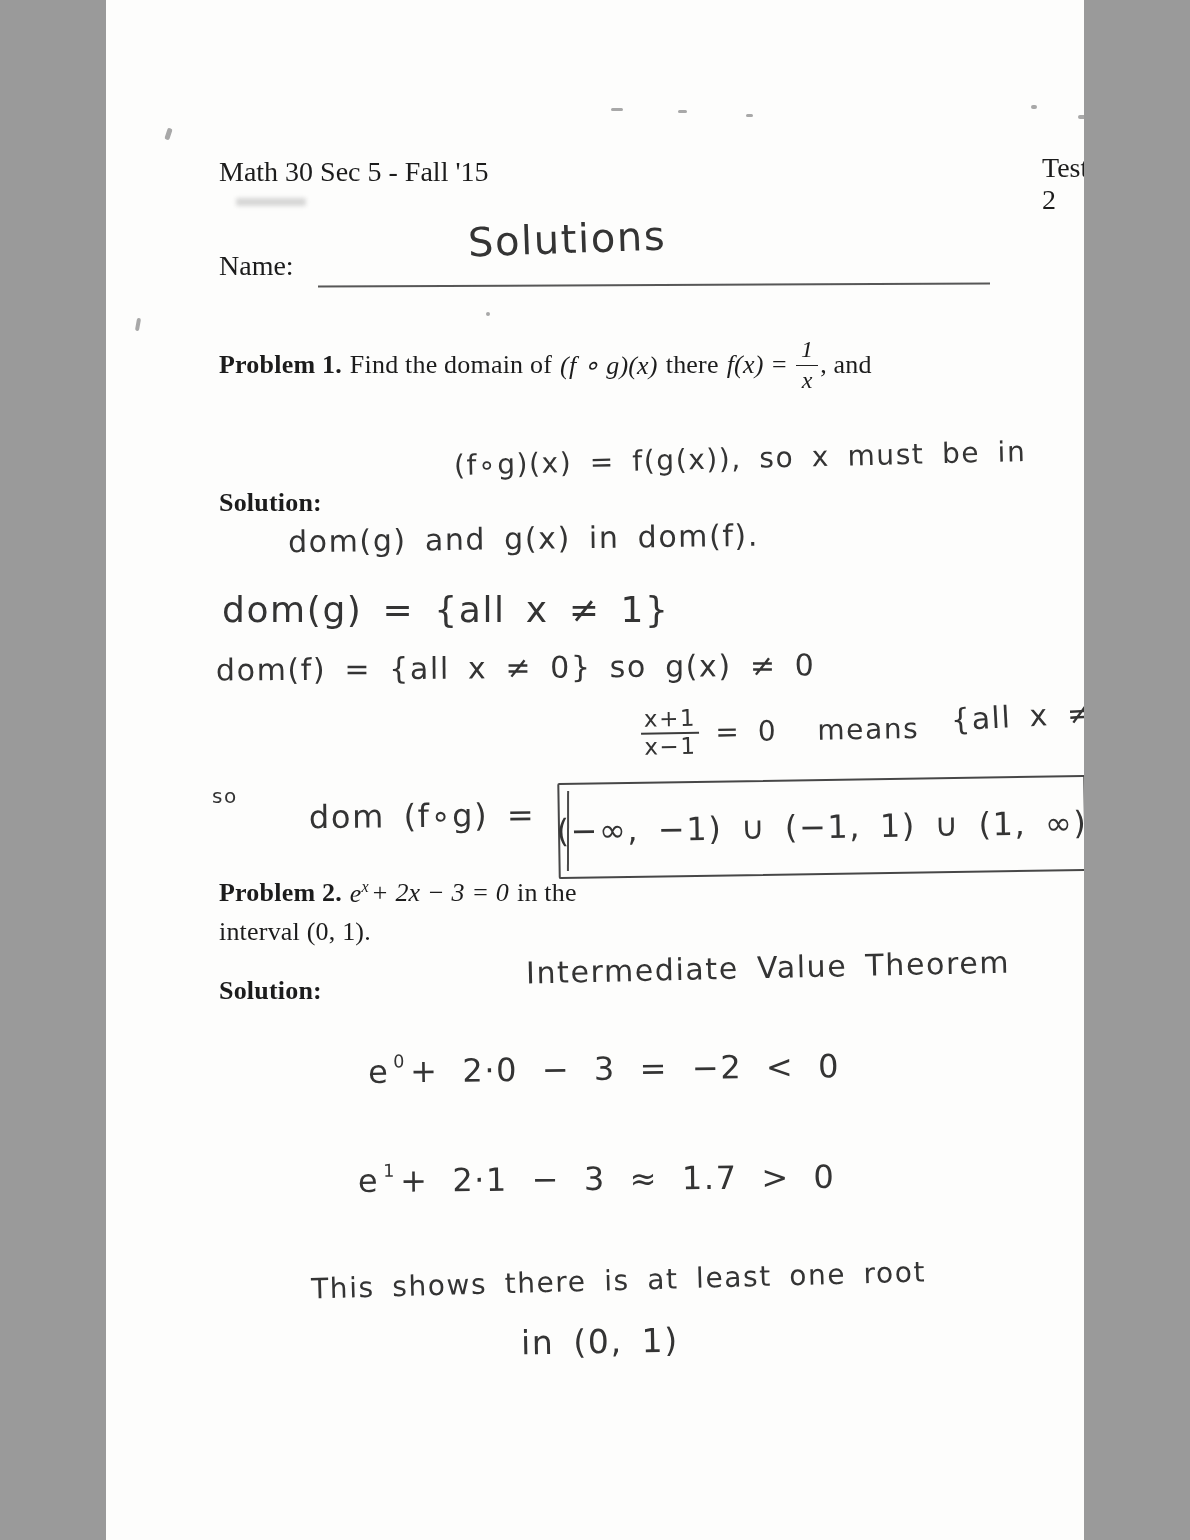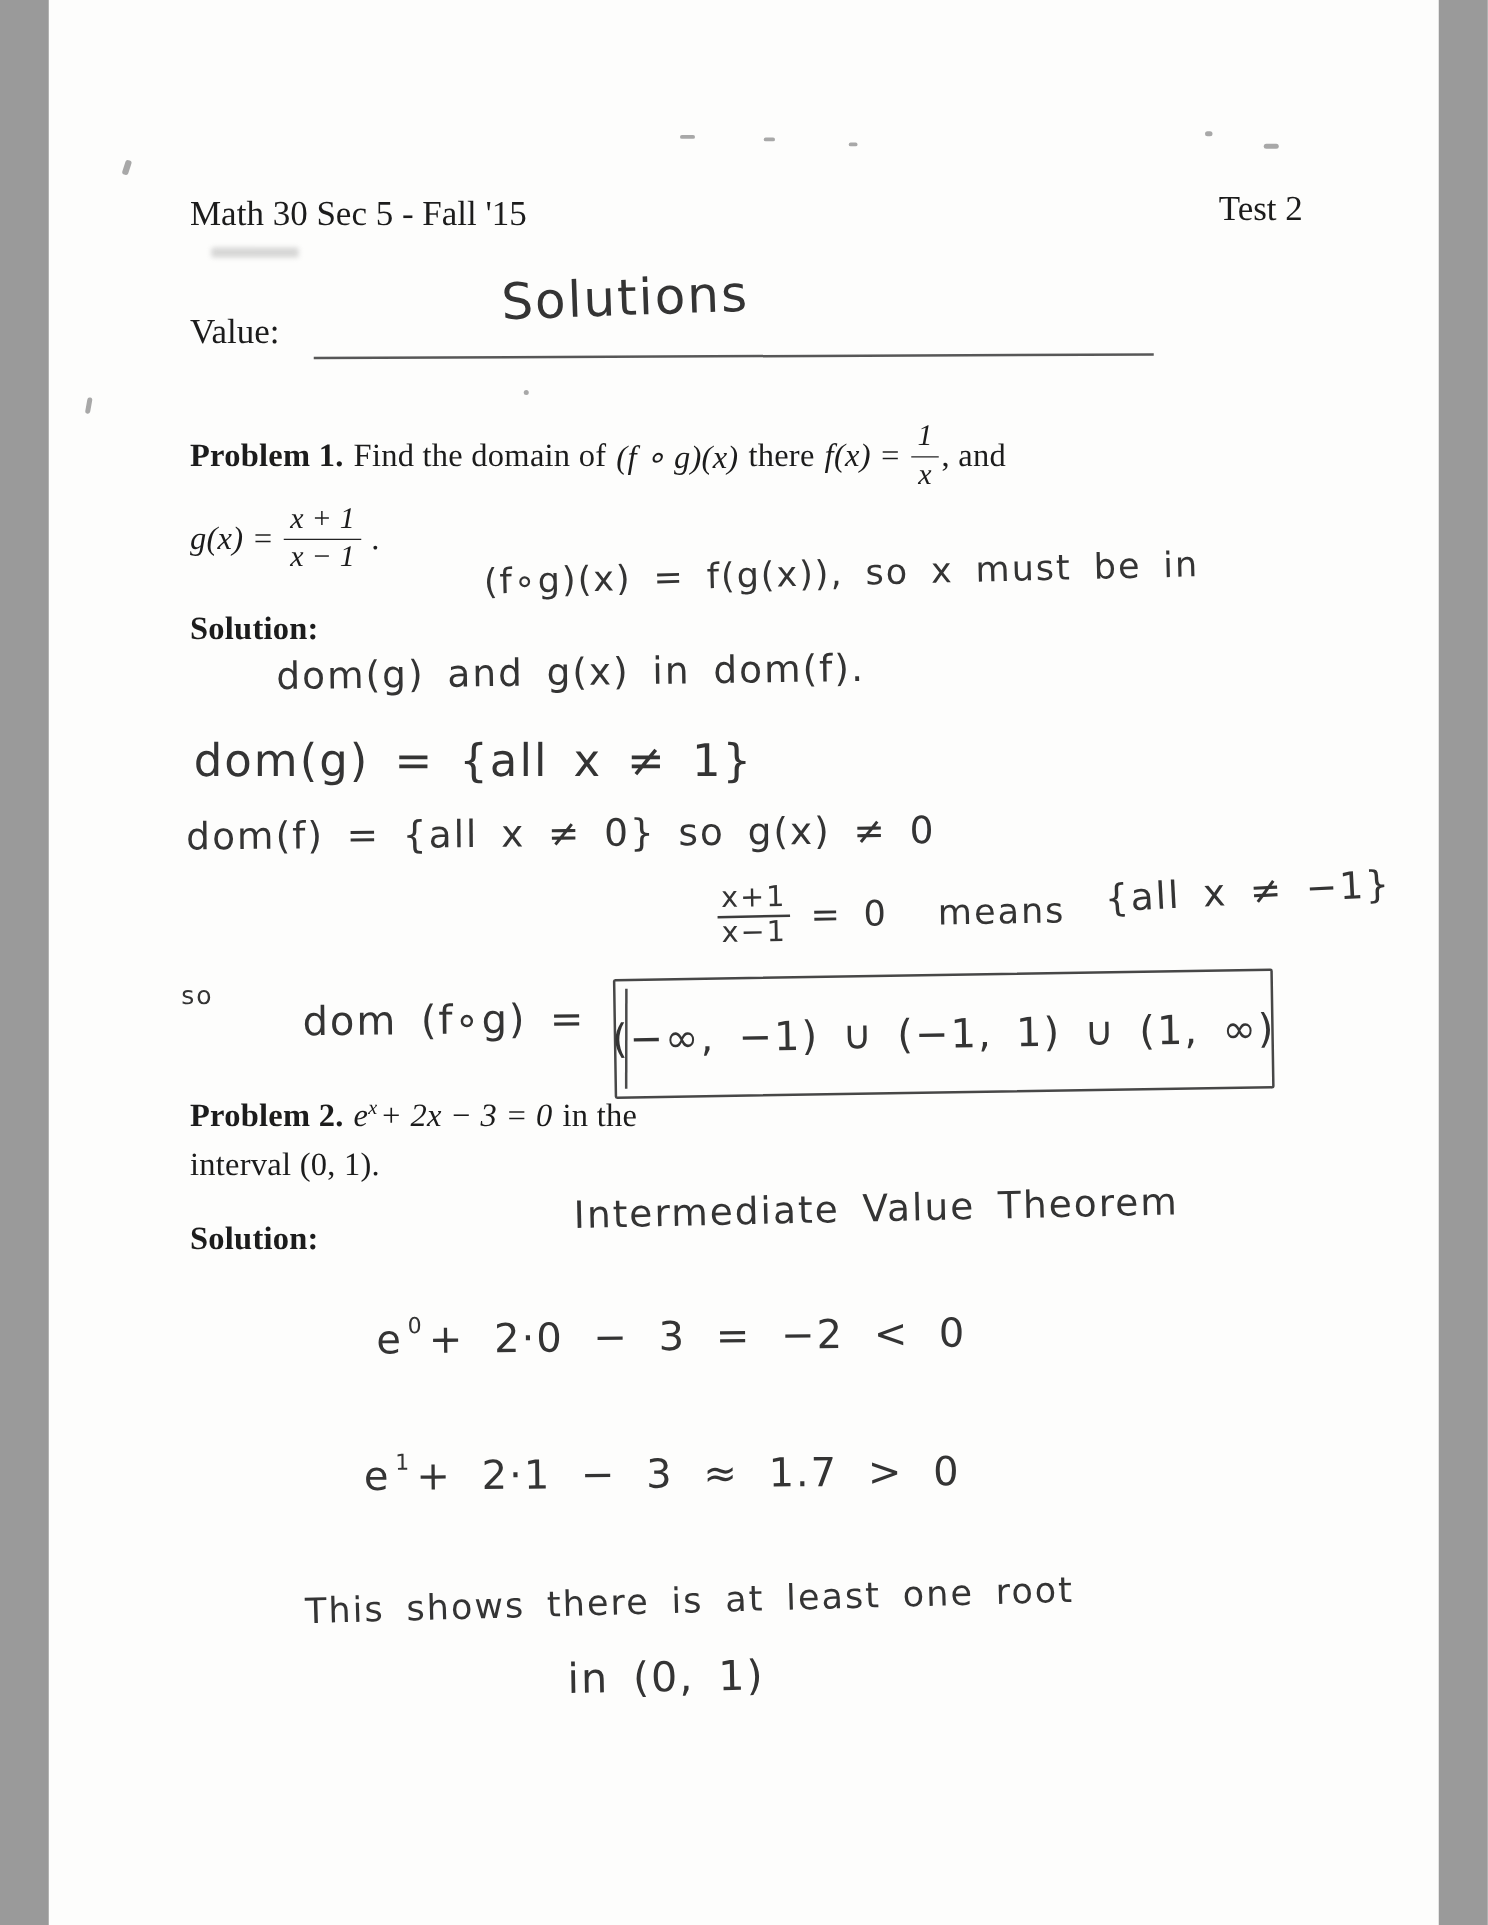--- a/index.html
+++ b/index.html
@@ -1,17 +1,17 @@
 <!DOCTYPE html>
 <html><head>
 <meta charset="utf-8">
 <style>
   html, body { margin:0; padding:0; background:#9a9a9a; }
   .page {
-    position:relative; width:1112px; height:1540px;
+    position:relative; width:978px; height:1540px;
     background:#fdfdfc; overflow:hidden;
     font-family:"Liberation Serif", serif; color:#1c1c1c;
     margin:0 auto;
   }
   .abs { position:absolute; }
 
   
   .printed { font-size:26px; letter-spacing:0.2px; }
   .h1 { font-size:28px; }
   .bold { font-weight:700; }
@@ -60,45 +60,37 @@
   <div class="abs speck" style="left:925px;top:105px;width:6px;height:4px;"></div>
   <div class="abs speck" style="left:972px;top:115px;width:12px;height:4px;"></div>
   <div class="abs speck" style="left:60px;top:128px;width:5px;height:12px;transform:rotate(18deg);"></div>
   <div class="abs speck" style="left:30px;top:318px;width:4px;height:13px;transform:rotate(10deg);"></div>
   <div class="abs speck" style="left:130px;top:198px;width:70px;height:8px;opacity:.45;filter:blur(2px);"></div>
   <div class="abs speck" style="left:380px;top:312px;width:4px;height:4px;"></div>
 
   <div class="abs h1" style="left:113px;top:156px;">Math 30 Sec 5 - Fall '15</div>
   <div class="abs h1" style="left:936px;top:152px;">Test 2</div>
 
-  <div class="abs h1" style="left:113px;top:250px;">Value:</div>
+  <div class="abs h1" style="left:113px;top:250px;">Name:</div>
   <div class="abs hw" style="left:362px;top:216px;font-size:40px;transform:rotate(-2deg);">Solutions</div>
   <div class="abs name-underline" style="left:212px;top:284px;"></div>
 
   <div class="abs line printed" style="left:113px;top:336px;">
     <span class="bold">Problem 1.</span>
     <span>Find the domain of</span>
     <span class="math">(f ∘ g)(x)</span>
     <span>there</span>
     <span class="math">f(x) =</span>
     <span class="frac printed-frac">
       <span class="num">1</span>
       <span class="den">x</span>
     </span>
     <span class="tight">, and</span>
   </div>
 
-  <div class="abs line printed" style="left:113px;top:402px;">
-    <span class="math">g(x) =</span>
-    <span class="frac printed-frac">
-      <span class="num">x + 1</span>
-      <span class="den">x − 1</span>
-    </span>
-    <span>.</span>
-  </div>
 
   <div class="abs hw" style="left:348px;top:442px;font-size:28px;transform:rotate(-1.4deg);">(f∘g)(x) = f(g(x)), so x must be in</div>
 
   <div class="abs printed bold" style="left:113px;top:488px;">Solution:</div>
 
   <div class="abs hw" style="left:182px;top:521px;font-size:30px;transform:rotate(-0.8deg);">dom(g) and g(x) in dom(f).</div>
   <div class="abs hw" style="left:116px;top:589px;font-size:36px;">dom(g) = {all x ≠ 1}</div>
   <div class="abs hw" style="left:110px;top:650px;font-size:30px;transform:rotate(-0.5deg);">dom(f) = {all x ≠ 0}  so  g(x) ≠ 0</div>
 
   <div class="abs hw line" style="left:535px;top:702px;font-size:28px;column-gap:16px;transform:rotate(-1deg);">

